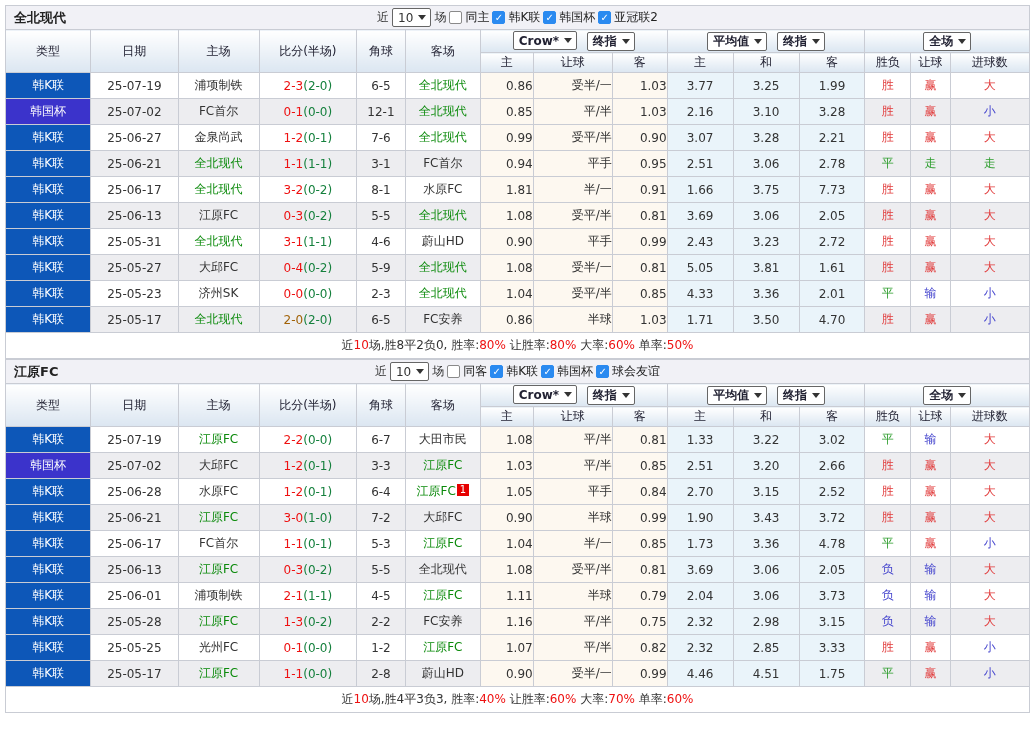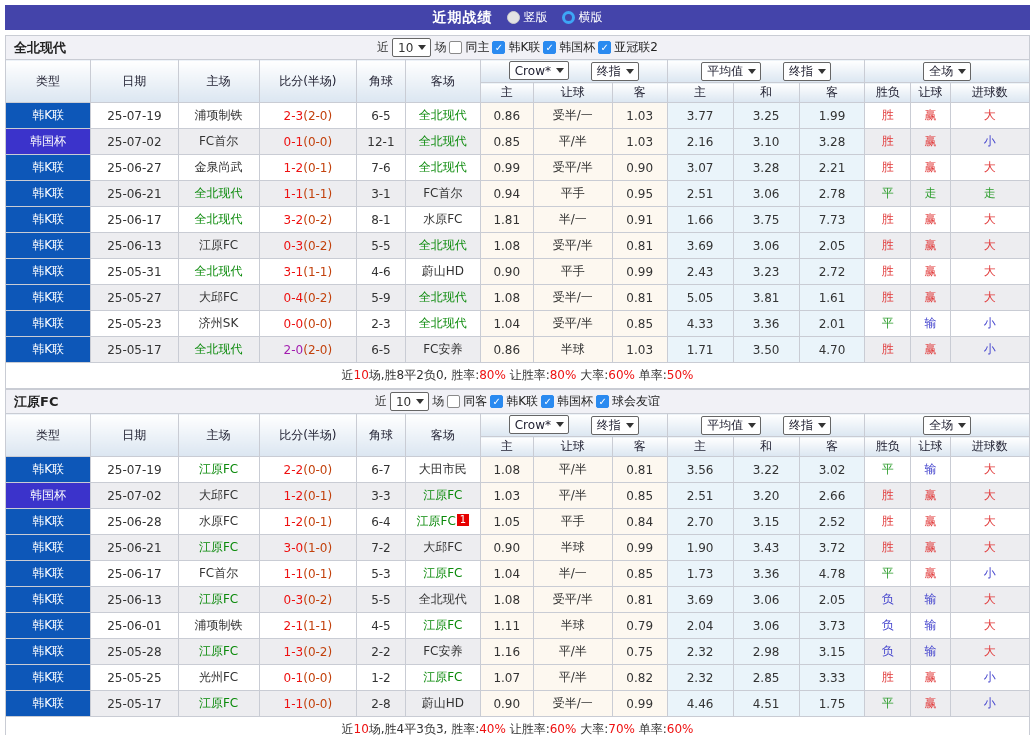--- a/index.html
+++ b/index.html
@@ -25,49 +25,38 @@
   .cb.on{background:#2a8af0;border:1px solid #2a8af0;color:#fff;font-size:10px;font-weight:bold;}
   .cb-label{color:#222;}
 
   
   table{width:100%;table-layout:fixed;border-collapse:collapse;border:1px solid #aab;}
   th,td{border:1px solid #c9ccd4;text-align:center;overflow:hidden;white-space:nowrap;padding:0;}
   thead th{background:linear-gradient(#ffffff,#dbe6f1);font-weight:normal;color:#223;}
   .h1 th{height:22px;}
   .h2 th{height:19px;}
   .hg{padding:0;}
-  .hg .sel{margin:0 9px;}
+  .hg .sel{margin:0 3px;font-weight:bold;}
   tbody tr{height:26px;}
   tbody tr:nth-child(even) .st{background:#ededf0;}
   tbody tr:nth-child(odd) .st{background:#ffffff;}
-  td.od{background:#fdf8f0;}
+  td.od{background:#fdf8f0;text-align:right;}
   td.av{background:#eaf4fa;}
   td.lg{color:#fff;}
-  .score-half{color:#c2410c;}
+  .score-half{color:#15803d;}
   .card{display:inline-block;background:#e60000;color:#fff;font-size:10px;line-height:12px;padding:0 3px;margin-left:1px;vertical-align:2px;}
   .summary-row td{height:25px;background:#fff;color:#333;}
   .section-block{margin:0;}
   .sec2{margin-top:0;}
 </style>
 </head>
 <body>
 
 <div class="page">
 
-  <div class="titlebar" style="background: rgb(68, 68, 170);">
-    <span class="titlebar-title">近期战绩</span>
-    <span class="radio-wrap">
-      <span class="radio off"></span>
-      <span>竖版</span>
-    </span>
-    <span class="radio-wrap">
-      <span class="radio on"></span>
-      <span>横版</span>
-    </span>
-  </div>
 
   <div class="section-block">
     <div class="section-bar">
       <span class="team-title">全北现代</span>
       <span class="filters">
         <span>近</span>
         <span class="sel">
           <span>10</span>
           <span class="caret"></span>
         </span>
@@ -298,21 +287,21 @@
             <td class="av">3.36</td>
             <td class="av">2.01</td>
             <td class="st" style="color: rgb(47, 158, 47);">平</td>
             <td class="st" style="color: rgb(67, 67, 205);">输</td>
             <td class="st" style="color: rgb(67, 67, 205);">小</td>
           </tr>
           <tr>
             <td class="lg" style="background: rgb(13, 87, 184);">韩K联</td>
             <td class="st">25-05-17</td>
             <td class="st" style="color: rgb(11, 138, 11);">全北现代</td>
-            <td class="st"><span class="score-main" style="color: #a21caf;">2-0</span><span class="score-half">(2-0)</span></td>
+            <td class="st"><span class="score-main" style="color: #a16207;">2-0</span><span class="score-half">(2-0)</span></td>
             <td class="st">6-5</td>
             <td class="st"><span>FC安养</span></td>
             <td class="od">0.86</td>
             <td class="od">半球</td>
             <td class="od">1.03</td>
             <td class="av">1.71</td>
             <td class="av">3.50</td>
             <td class="av">4.70</td>
             <td class="st" style="color: rgb(225, 59, 59);">胜</td>
             <td class="st" style="color: rgb(225, 59, 59);">赢</td>
@@ -416,21 +405,21 @@
           <tr>
             <td class="lg" style="background: rgb(13, 87, 184);">韩K联</td>
             <td class="st">25-07-19</td>
             <td class="st" style="color: rgb(11, 138, 11);">江原FC</td>
             <td class="st"><span class="score-main" style="color: rgb(238, 17, 17);">2-2</span><span class="score-half">(0-0)</span></td>
             <td class="st">6-7</td>
             <td class="st"><span>大田市民</span></td>
             <td class="od">1.08</td>
             <td class="od">平/半</td>
             <td class="od">0.81</td>
-            <td class="av">3.56</td>
+            <td class="av">1.33</td>
             <td class="av">3.22</td>
             <td class="av">3.02</td>
             <td class="st" style="color: rgb(47, 158, 47);">平</td>
             <td class="st" style="color: rgb(67, 67, 205);">输</td>
             <td class="st" style="color: rgb(225, 59, 59);">大</td>
           </tr>
           <tr>
             <td class="lg" style="background: rgb(59, 51, 203);">韩国杯</td>
             <td class="st">25-07-02</td>
             <td class="st">大邱FC</td>

